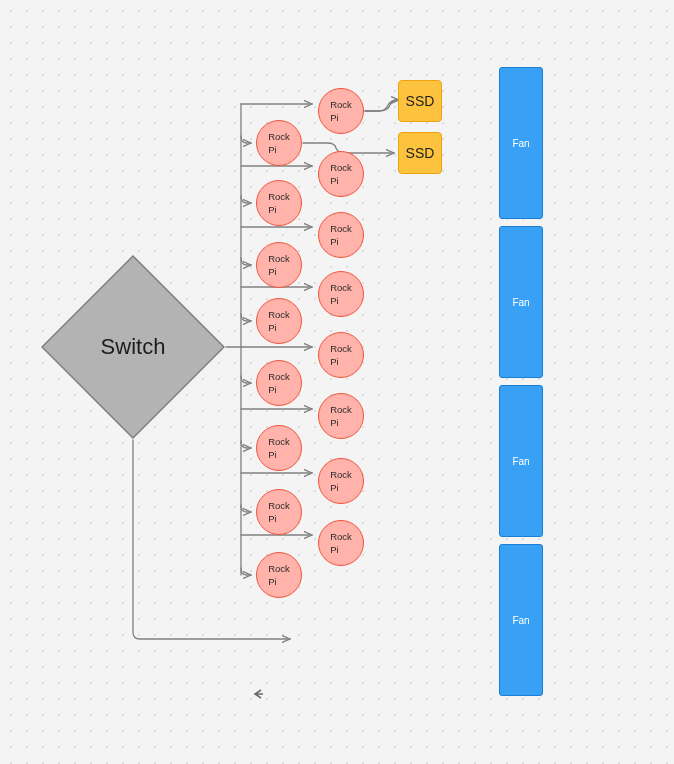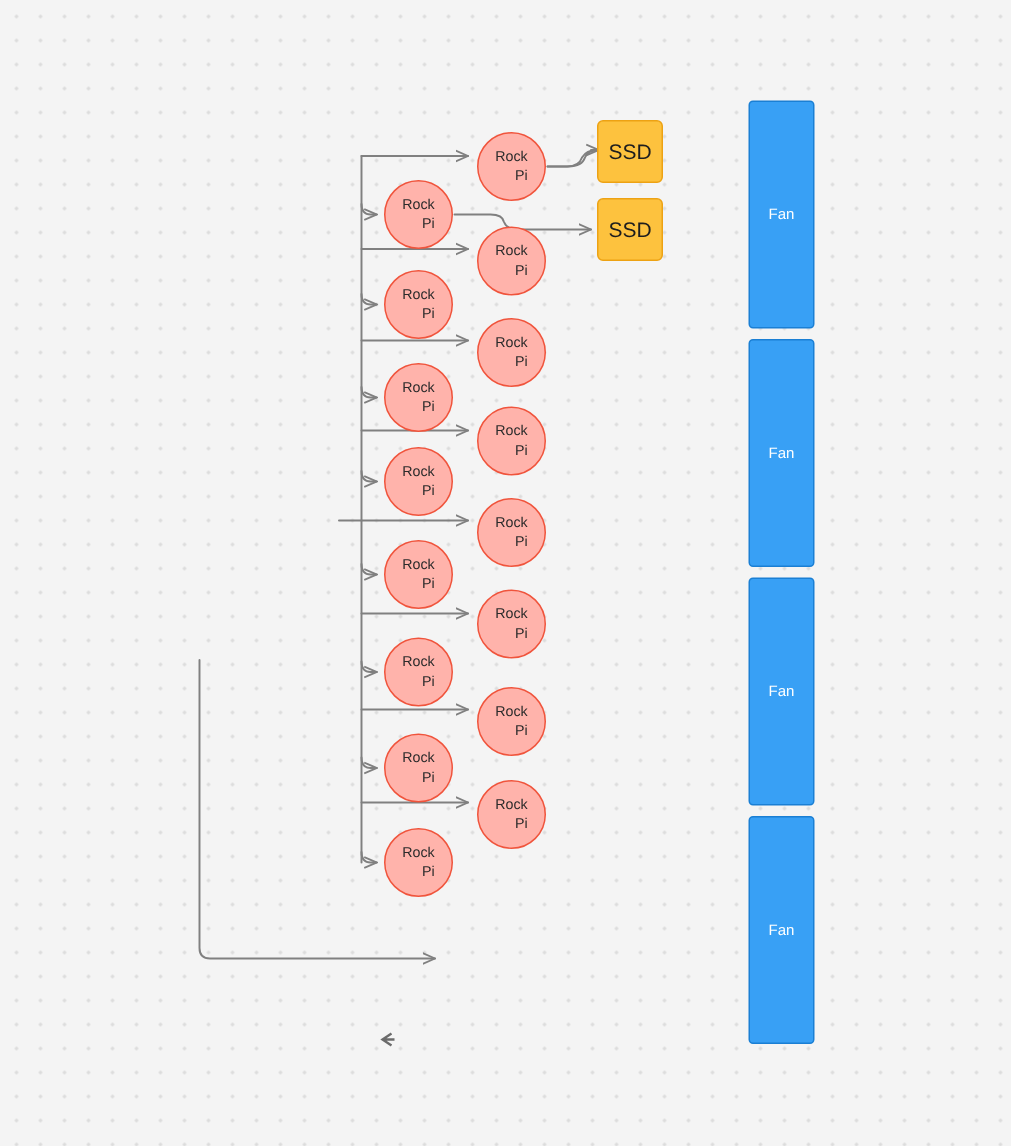--- a/index.html
+++ b/index.html
@@ -25,21 +25,21 @@
     width: 674px;
     height: 764px;
     pointer-events: none;
   }
   .node {
     position: absolute;
     display: flex;
     align-items: center;
     justify-content: center;
     box-sizing: border-box;
-    text-align: right;
+    text-align: left;
   }
   .rockpi {
     width: 46px;
     height: 46px;
     border-radius: 50%;
     background: #ffb3ab;
     border: 1.6px solid #f0543c;
     color: #2b2b2b;
     font-size: 9.5px;
     line-height: 13px;
@@ -151,20 +151,26 @@
 
       <path d="M 365 111 L 378 111 q 8 0 10 -6 q 3 -5 10 -5 L 394 100"></path>
       <path d="M 365 111 L 379 111 q 9 0 11 -6 q 2 -5 9 -5" marker-end="url(#arrow)"></path>
 
       <path d="M 303 143 L 327 143 q 8 0 9 5 q 2 5 9 5 L 394 153" marker-end="url(#arrow)"></path>
 
       <path d="M 133 440 L 133 632 q 0 7 7 7 L 290 639" marker-end="url(#arrow)"></path>
     </g>
   </svg>
 
+  <div class="node switch">
+    <svg class="diamond" viewBox="0 0 186 186" xmlns="http://www.w3.org/2000/svg">
+      <polygon points="93,2 184,93 93,184 2,93" fill="#b3b3b3" stroke="#7a7a7a" stroke-width="1.4"></polygon>
+    </svg>
+    <span class="dlabel">Switch</span>
+  </div>
 
 
   <div id="rockpi-layer">
       <div class="node rockpi" style="left: 256px; top: 120px;">
         <div>
           <span class="lbl">Rock</span>
           <span class="lbl">Pi</span>
         </div>
       </div>
       <div class="node rockpi" style="left: 256px; top: 180px;">

